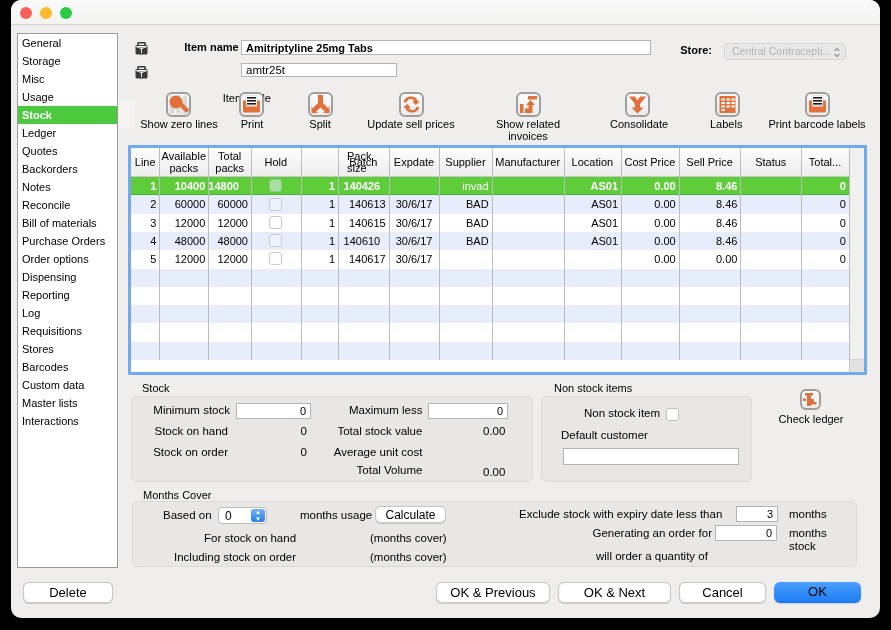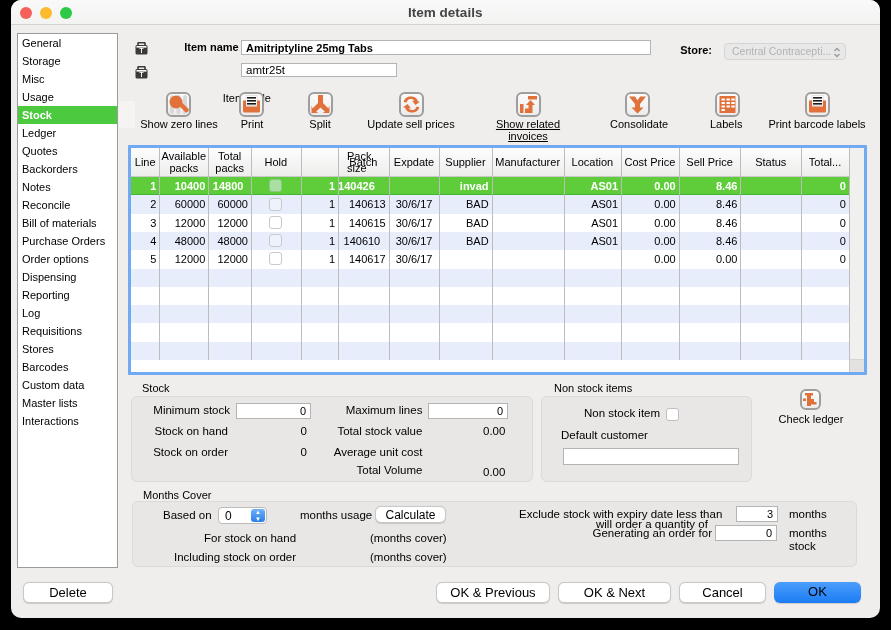--- a/index.html
+++ b/index.html
@@ -51,21 +51,20 @@
   text-align:center; font-size:13px; color:#000; box-shadow:0 0.5px 1px rgba(0,0,0,0.15); }
 #okbtn { background:linear-gradient(#4b9efd,#1c7cf3); border:none; color:#000; }
 </style>
 </head>
 <body>
 <div id="win">
   <div id="titlebar">
     <div class="light" style="left:9px; background:#f6605a;"></div>
     <div class="light" style="left:29px; background:#fcbb2f;"></div>
     <div class="light" style="left:49px; background:#2bc944;"></div>
-    <div id="title">Item details</div>
   </div>
 </div>
 <div id="side">
   <div>General</div>
     <div>Storage</div>
     <div>Misc</div>
     <div>Usage</div>
   <div class="sel">Stock</div>
     <div>Ledger</div>
     <div>Quotes</div>
@@ -144,21 +143,21 @@
       </svg>
     </div>
     <div class="tlabel" style="left:367px; top:119px; width:88px;">Update sell prices</div>
     <div class="ticon" style="left:516px; top:92px;">
       <svg width="21" height="21" viewBox="0 0 21 21" style="position:absolute;left:0;top:0;">
         <rect x="10" y="2" width="9" height="3.5" fill="#e2703a"></rect>
         <rect x="2" y="10" width="3.5" height="9" fill="#e2703a"></rect>
         <path d="M7 19 L7 14.5 L10.5 14.5 L10.5 11 L8 11 L12.5 6 L17 11 L14.5 11 L14.5 19 Z" fill="#e2703a"></path>
       </svg>
     </div>
-    <div class="tlabel" style="left:494px; top:119px; width:68px;text-decoration:underline;">Show related<br>invoices</div>
+    <div class="tlabel" style="left:494px; top:119px; width:68px;">Show related<br>invoices</div>
     <div class="ticon" style="left:625.2px; top:92px;">
       <svg width="21" height="21" viewBox="0 0 21 21" style="position:absolute;left:0;top:0;">
         <path d="M2 2.5 L8 2.5 L10.5 6.5 L13 2.5 L19 2.5 L13 10 L13 13.5 L16.5 13.5 L10.5 19.5 L4.5 13.5 L8 13.5 L8 10 Z" fill="#e2703a"></path>
       </svg>
     </div>
     <div class="tlabel" style="left:610px; top:119px; width:58px;">Consolidate</div>
     <div class="ticon" style="left:714.5px; top:92px;">
       <svg width="21" height="21" viewBox="0 0 21 21" style="position:absolute;left:0;top:0;">
         <rect x="2.5" y="2" width="16" height="17" fill="#e2703a"></rect>
         <rect x="4.5" y="4.5" width="3.4" height="2" fill="#fff"></rect>
@@ -185,26 +184,26 @@
     </div>
     <div class="tlabel" style="left:767px; top:119px; width:100px;">Print barcode labels</div>
   </div>
 
 <div id="tbl">
     <div style="position:absolute; left:0; top:0; width:733px; height:29.5px; background:linear-gradient(#fdfdfd,#ededec); border-bottom:1px solid #c9c9c9;"></div>
     <div style="position:absolute; left:718px; top:0; width:15px; height:224.5px; background:#f0f0ef; border-left:1px solid #c6c6c6;"></div>
     <div class="row" style="top:29.5px; background:#5fcd3a; border-bottom:1px solid #48b332; width:718px;"></div>
     <div class="cell" style="left:0px; top:29.5px; width:25.400000000000006px; text-align:right; color:#fff; font-weight:bold;">1</div>
     <div class="cell" style="left:28.400000000000006px; top:29.5px; width:45.900000000000006px; text-align:right; color:#fff; font-weight:bold;">10400</div>
-    <div class="cell" style="left:77.30000000000001px; top:29.5px; width:39.69999999999999px; text-align:center; color:#fff; font-weight:bold;">14800</div>
+    <div class="cell" style="left:77.30000000000001px; top:29.5px; width:39.69999999999999px; text-align:left; color:#fff; font-weight:bold;">14800</div>
     <div class="cb" style="left:138.3px; top:31.7px; background:#a9dfa2; border-color:#8cc985;"></div>
     <div class="cell" style="left:169.60000000000002px; top:29.5px; width:34.5px; text-align:right; color:#fff; font-weight:bold;">1</div>
-    <div class="cell" style="left:207.10000000000002px; top:29.5px; width:47.599999999999966px; text-align:left; color:#fff; font-weight:bold;">140426</div>
+    <div class="cell" style="left:207.10000000000002px; top:29.5px; width:47.599999999999966px; text-align:center; color:#fff; font-weight:bold;">140426</div>
     <div class="cell" style="left:257.7px; top:43px; width:50.69999999999999px; text-align:center; color:#fff; font-weight:bold;">30/4/17</div>
-    <div class="cell" style="left:308.4px; top:29.5px; width:49.200000000000045px; text-align:right; color:#fff; font-weight:bold;">invad</div>
+    <div class="cell" style="left:308.4px; top:29.5px; width:49.200000000000045px; text-align:right; color:#fff; font-weight:normal;">invad</div>
     <div class="cell" style="left:432.70000000000005px; top:29.5px; width:54.39999999999998px; text-align:right; color:#fff; font-weight:bold;">AS01</div>
     <div class="cell" style="left:490.1px; top:29.5px; width:54.60000000000002px; text-align:right; color:#fff; font-weight:bold;">0.00</div>
     <div class="cell" style="left:547.7px; top:29.5px; width:58.69999999999993px; text-align:right; color:#fff; font-weight:bold;">8.46</div>
     <div class="cell" style="left:670.1px; top:29.5px; width:44.89999999999998px; text-align:right; color:#fff; font-weight:bold;">0</div>
     <div class="row" style="top:47.8px; background:#e7edfb;  width:718px;"></div>
     <div class="cell" style="left:0px; top:47.8px; width:25.400000000000006px; text-align:right; color:#000; font-weight:normal;">2</div>
     <div class="cell" style="left:28.400000000000006px; top:47.8px; width:45.900000000000006px; text-align:right; color:#000; font-weight:normal;">60000</div>
     <div class="cell" style="left:77.30000000000001px; top:47.8px; width:39.69999999999999px; text-align:right; color:#000; font-weight:normal;">60000</div>
     <div class="cb" style="left:138.3px; top:50px; background:#eef2fc; border-color:#c9c9c9;"></div>
     <div class="cell" style="left:169.60000000000002px; top:47.8px; width:34.5px; text-align:right; color:#000; font-weight:normal;">1</div>
@@ -313,21 +312,21 @@
     </div>
     <div class="hcell" style="left:670.1px; width:47.89999999999998px;">
       <div style="width:100%">Total...</div>
     </div>
   </div>
 
 <div class="glabel" style="left:142px; top:382px;">Stock</div>
 <div class="gbox" style="left:131px; top:396px; width:402px; height:86px;"></div>
 <div class="txt r" style="right:661px; top:404px;">Minimum stock</div>
 <div class="input" style="left:236px; top:403px; width:75px; height:16px; text-align:right; line-height:14px;">0</div>
-<div class="txt r" style="right:468.6px; top:404px;">Maximum lines</div>
+<div class="txt r" style="right:468.6px; top:404px;">Maximum less</div>
 <div class="input" style="left:428px; top:403px; width:80px; height:16px; text-align:right; line-height:14px;">0</div>
 <div class="txt r" style="right:663px; top:425px;">Stock on hand</div>
 <div class="txt r" style="right:584px; top:425px;">0</div>
 <div class="txt r" style="right:468.6px; top:425px;">Total stock value</div>
 <div class="txt r" style="right:385.6px; top:425px;">0.00</div>
 <div class="txt r" style="right:663px; top:446px;">Stock on order</div>
 <div class="txt r" style="right:584px; top:446px;">0</div>
 <div class="txt r" style="right:468.6px; top:446px;">Average unit cost</div>
 <div class="txt r" style="right:468.6px; top:464px;">Total Volume</div>
 <div class="txt r" style="right:385.6px; top:466px;">0.00</div>
@@ -360,19 +359,19 @@
 <div class="input" style="left:736px; top:506px; width:42px; height:16px; text-align:right; line-height:14px;">3</div>
 <div class="txt" style="left:789px; top:508px;">months</div>
 <div class="txt" style="left:204px; top:532px;">For stock on hand</div>
 <div class="txt" style="left:370px; top:532px;">(months cover)</div>
 <div class="txt r" style="right:179px; top:527px;">Generating an order for</div>
 <div class="input" style="left:715px; top:525px; width:62px; height:16px; text-align:right; line-height:14px;">0</div>
 <div class="txt" style="left:789px; top:527px;">months</div>
 <div class="txt" style="left:789px; top:540px;">stock</div>
 <div class="txt" style="left:174px; top:551px;">Including stock on order</div>
 <div class="txt" style="left:370px; top:551px;">(months cover)</div>
-<div class="txt" style="left:596px; top:518px;">will order a quantity of</div>
+<div class="txt" style="left:596px; top:550px;">will order a quantity of</div>
 
 <div class="btn" style="left:23px; top:582px; width:90px; height:21px; line-height:20px;">Delete</div>
 <div class="btn" style="left:436px; top:582px; width:114px; height:21px; line-height:20px;">OK &amp; Previous</div>
 <div class="btn" style="left:558px; top:582px; width:113px; height:21px; line-height:20px;">OK &amp; Next</div>
 <div class="btn" style="left:679px; top:582px; width:87px; height:21px; line-height:20px;">Cancel</div>
 <div class="btn" id="okbtn" style="left:774px; top:582px; width:87px; height:21px; line-height:20px;">OK</div>
 
 </body></html>

